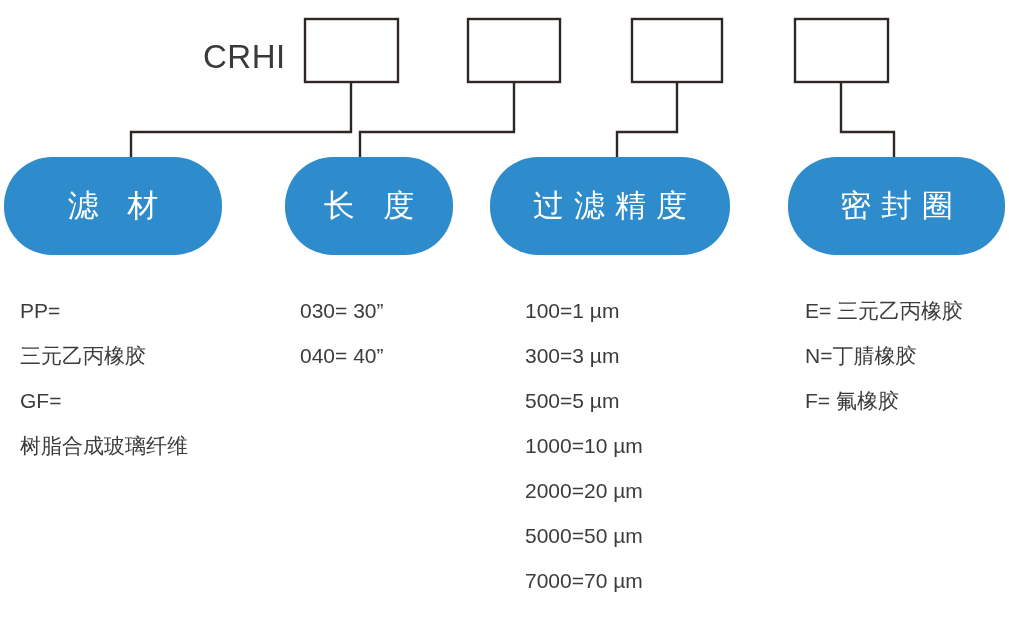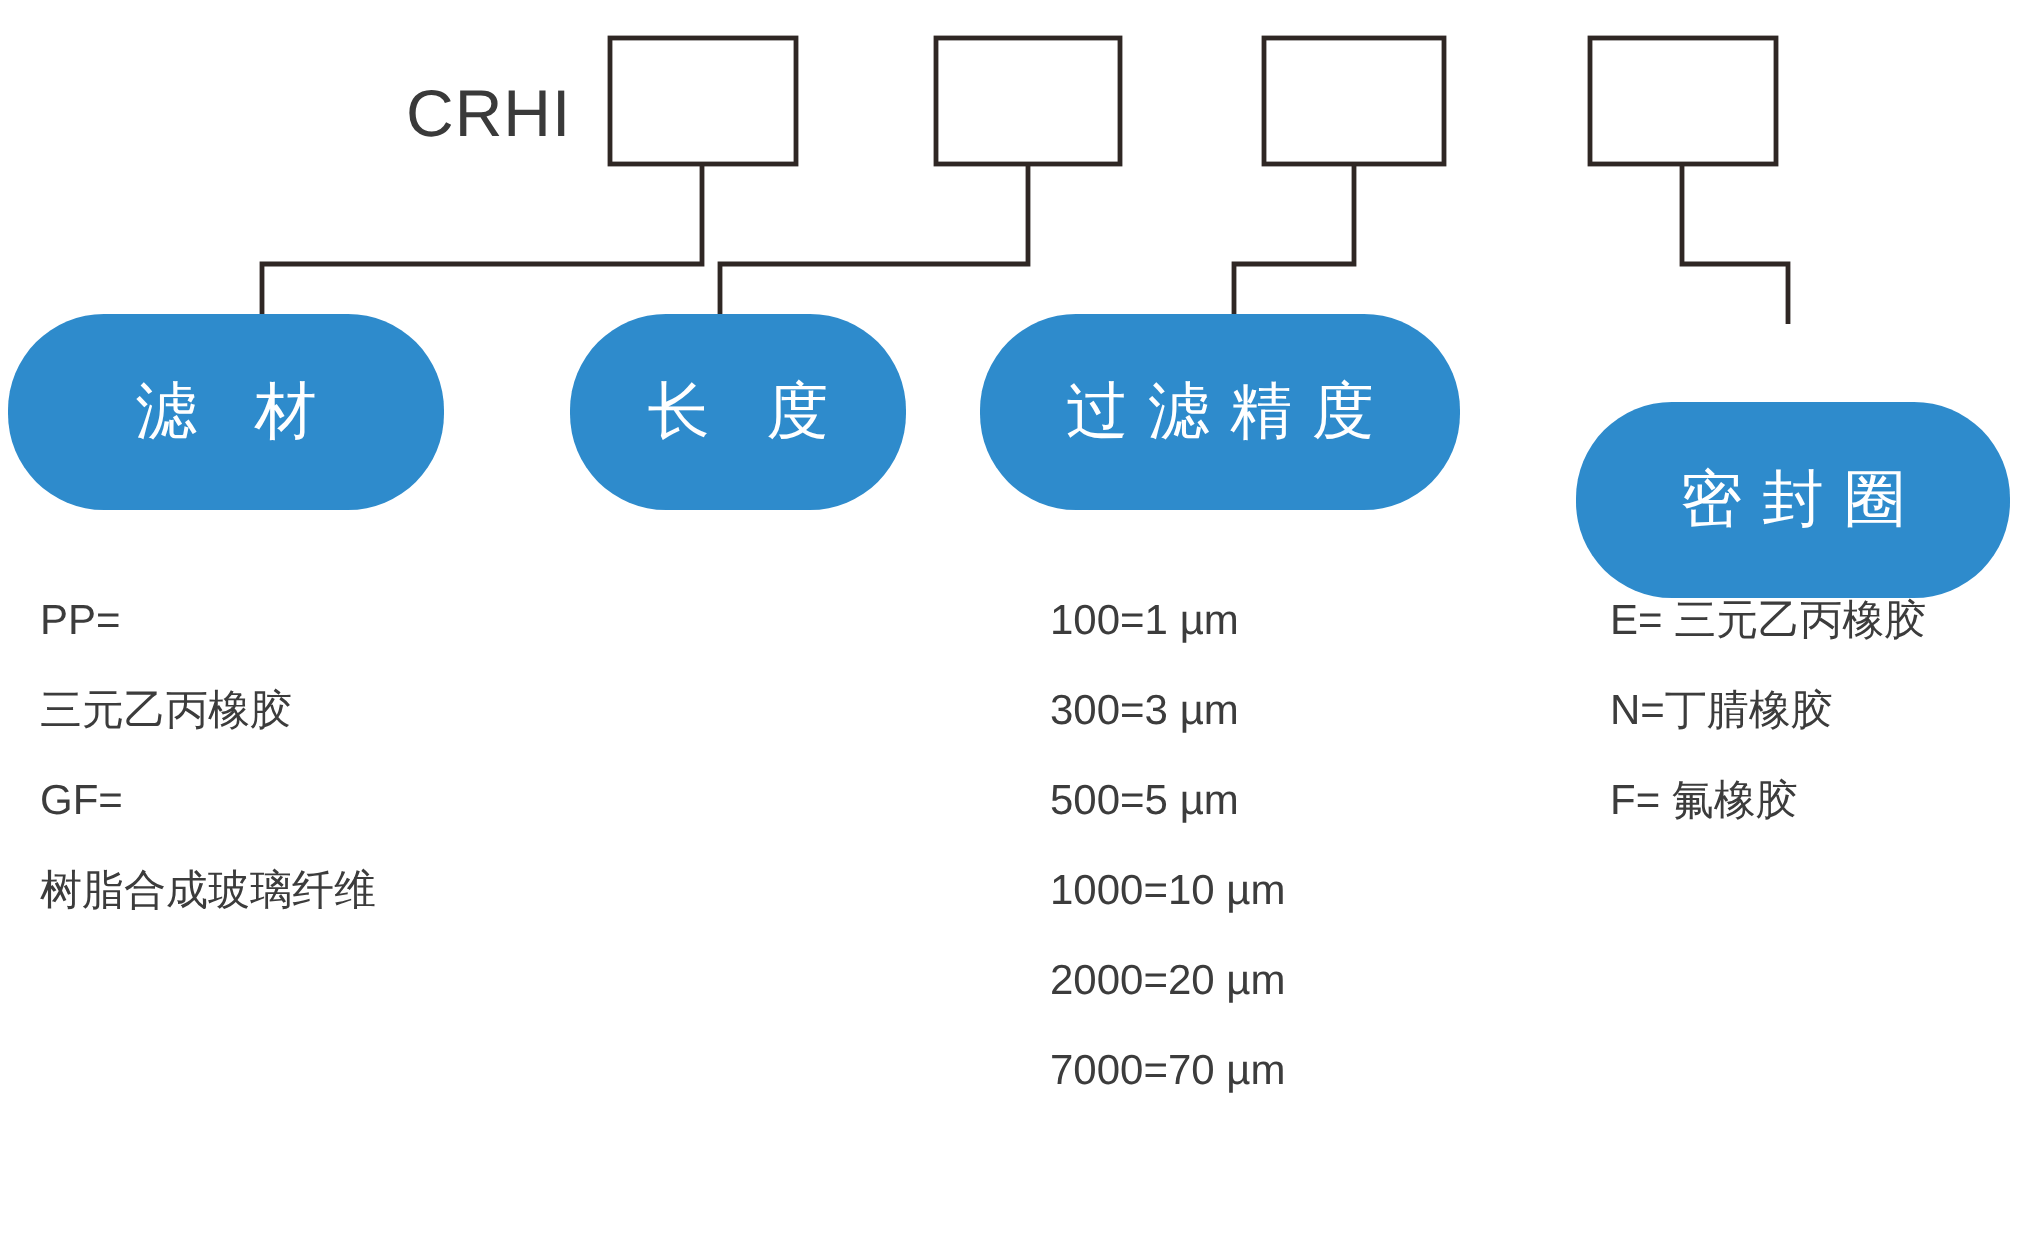--- a/index.html
+++ b/index.html
@@ -101,38 +101,43 @@
   </div>
 
   <div class="pill" style="left:285px; top:157px; width:168px; height:98px;">
     <span class="pill-label">长 度</span>
   </div>
 
   <div class="pill" style="left:490px; top:157px; width:240px; height:98px;">
     <span class="pill-label">过滤精度</span>
   </div>
 
-  <div class="pill" style="left:788px; top:157px; width:217px; height:98px;margin-top:44px;">
+  <div class="pill" style="left:788px; top:157px; width:217px; height:98px;">
     <span class="pill-label">密封圈</span>
   </div>
 
   <div class="col" style="left:20px; top:288px;">
     <div class="col-line">PP=</div>
     <div class="col-line">三元乙丙橡胶</div>
     <div class="col-line">GF=</div>
     <div class="col-line">树脂合成玻璃纤维</div>
   </div>
 
+  <div class="col" style="left:300px; top:288px;">
+    <div class="col-line">030= 30”</div>
+    <div class="col-line">040= 40”</div>
+  </div>
 
   <div class="col" style="left:525px; top:288px;">
     <div class="col-line">100=1 µm</div>
     <div class="col-line">300=3 µm</div>
     <div class="col-line">500=5 µm</div>
     <div class="col-line">1000=10 µm</div>
     <div class="col-line">2000=20 µm</div>
+    <div class="col-line">5000=50 µm</div>
     <div class="col-line">7000=70 µm</div>
   </div>
 
   <div class="col" style="left:805px; top:288px;">
     <div class="col-line">E= 三元乙丙橡胶</div>
     <div class="col-line">N=丁腈橡胶</div>
     <div class="col-line">F= 氟橡胶</div>
   </div>
 
 </div>

